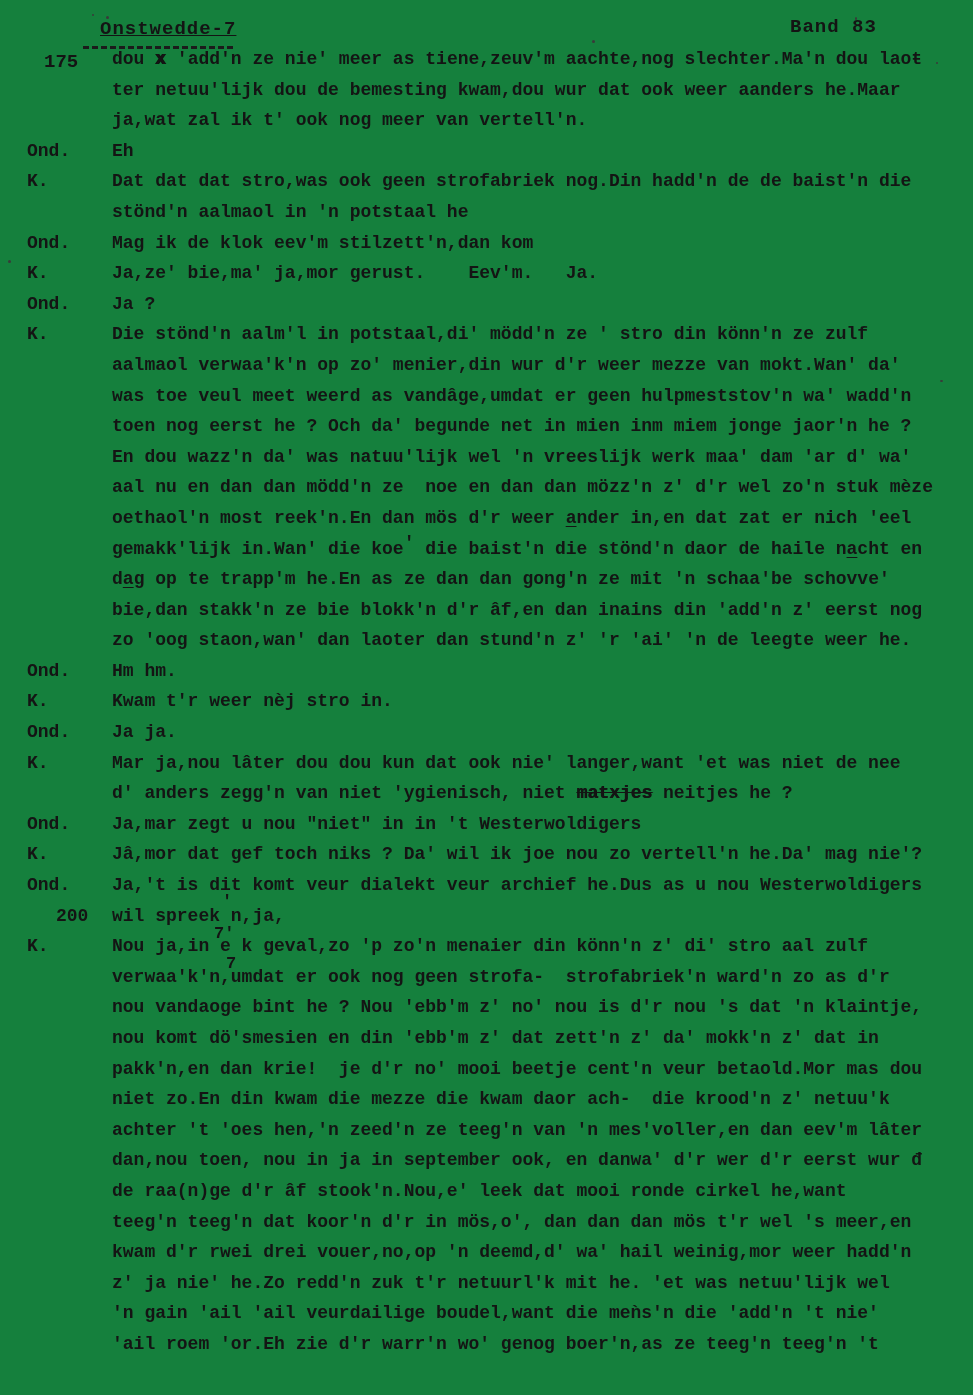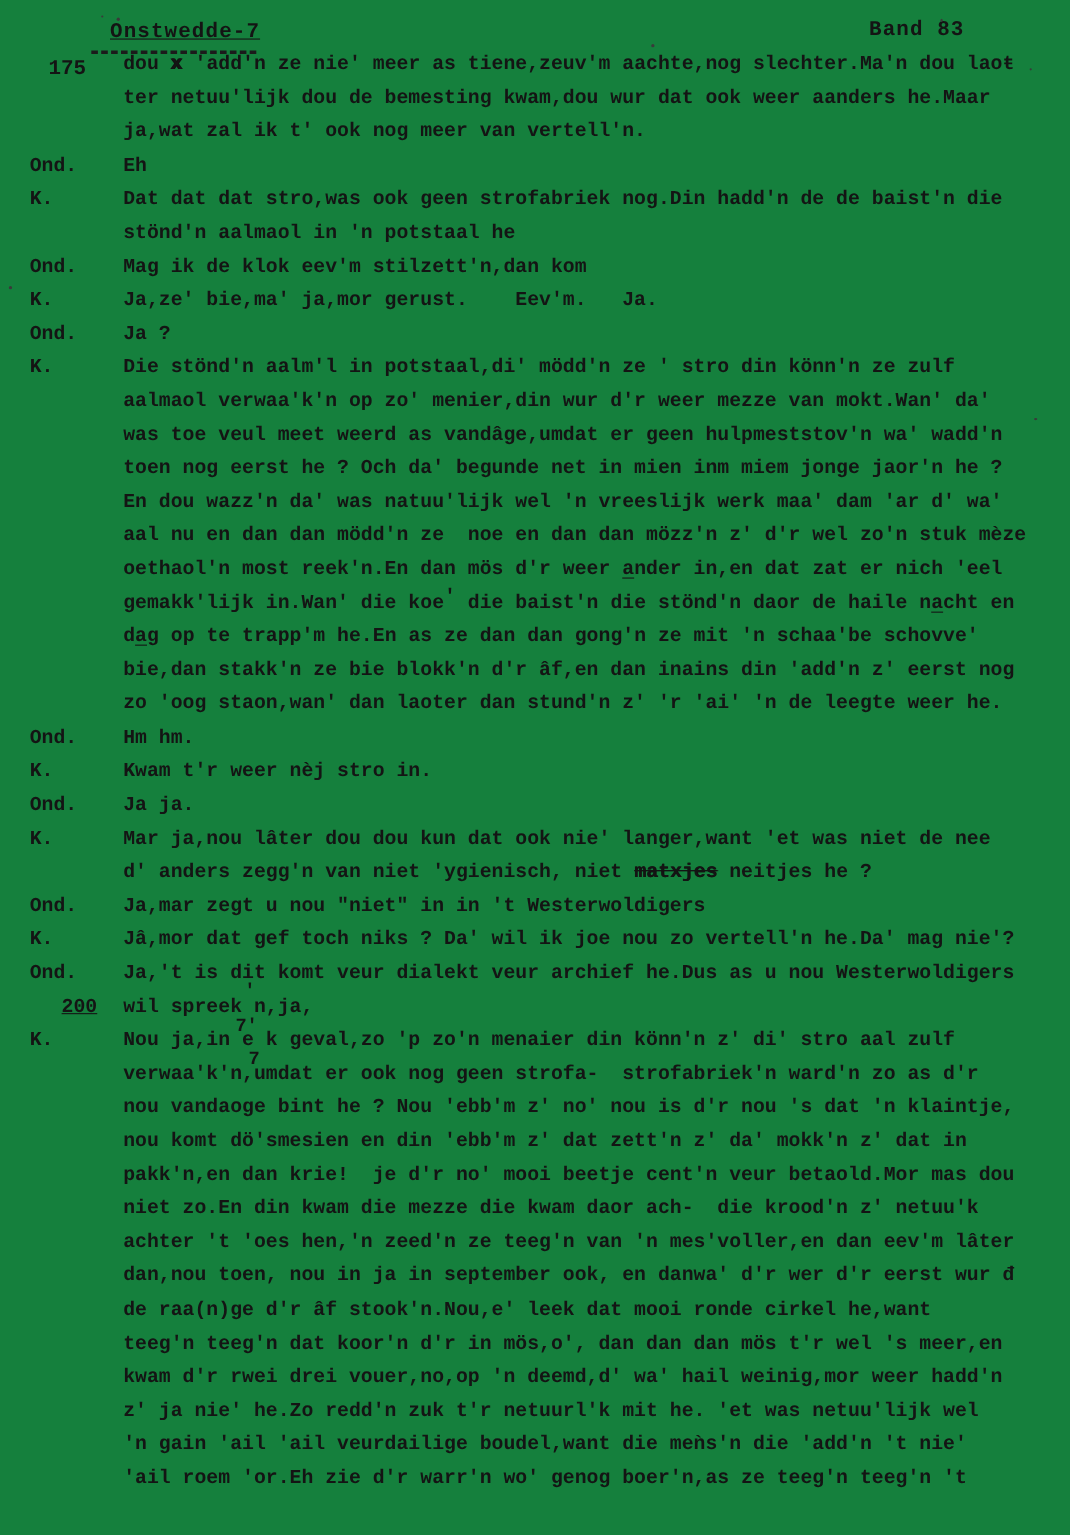--- a/index.html
+++ b/index.html
@@ -28,21 +28,21 @@
   .margin-top-num{
     position:absolute;left:44px;top:38px;
     font-size:19px;font-weight:bold;margin-top:13px;
   }
   .tbody{position:absolute;left:0;top:44px;right:0;margin-left:27px;}
   .line{display:flex;height:30.6px;line-height:30.6px;font-size:18px;}
   .label{
     flex:none;width:85px;box-sizing:border-box;
     white-space:pre;font-weight:bold;
   }
-  .label.margin-num{padding-left:29px;text-decoration:underline;}
+  .label.margin-num{padding-left:29px;}
   .text{position:relative;white-space:pre;font-weight:bold;}
   .text .b{font-weight:bold;text-shadow:0.8px 0 #111,-0.8px 0 #111;}
   .text .x{text-decoration:line-through;text-shadow:0.6px 0 #111;}
   .text .u{text-decoration:underline;text-underline-offset:3px;}
   .text .sup{position:relative;top:-6px;}
   .mk{position:absolute;font-size:17px;line-height:1;}
   .mk.above{top:-8px;}
   .mk.below{top:24px;}
   .speck{position:absolute;background:#3a3a3a;border-radius:50%;}
   .s1{left:106px;top:16px;width:3px;height:3px;}

